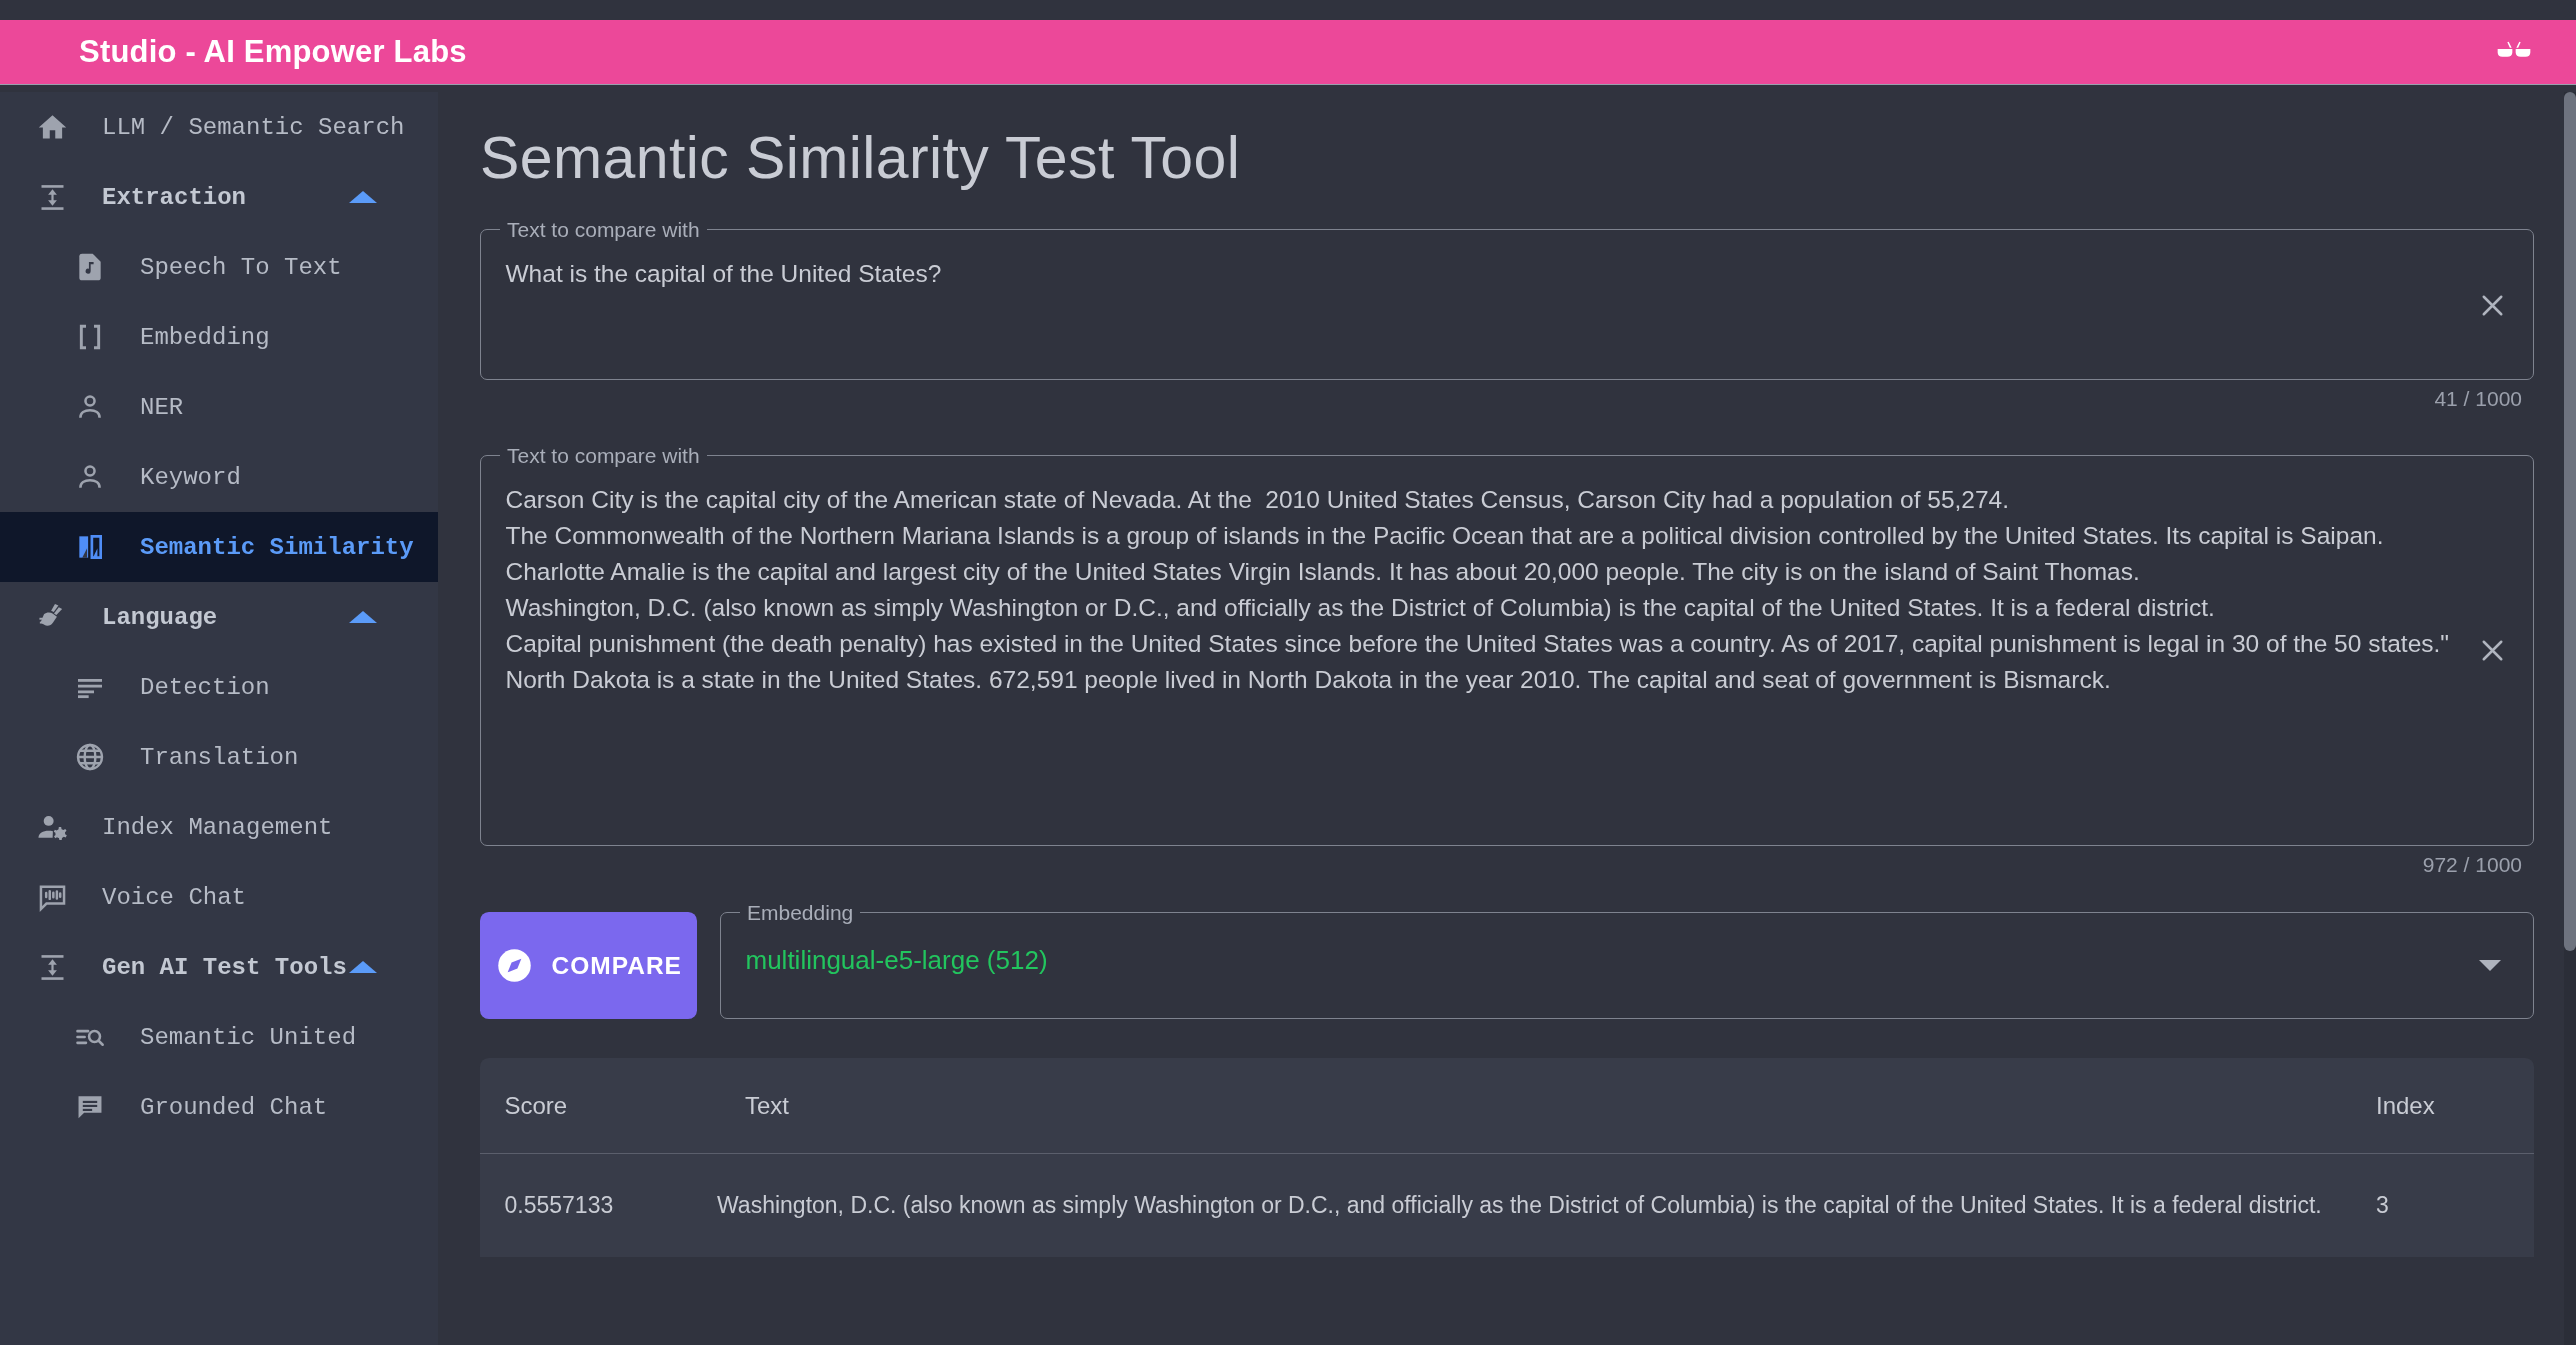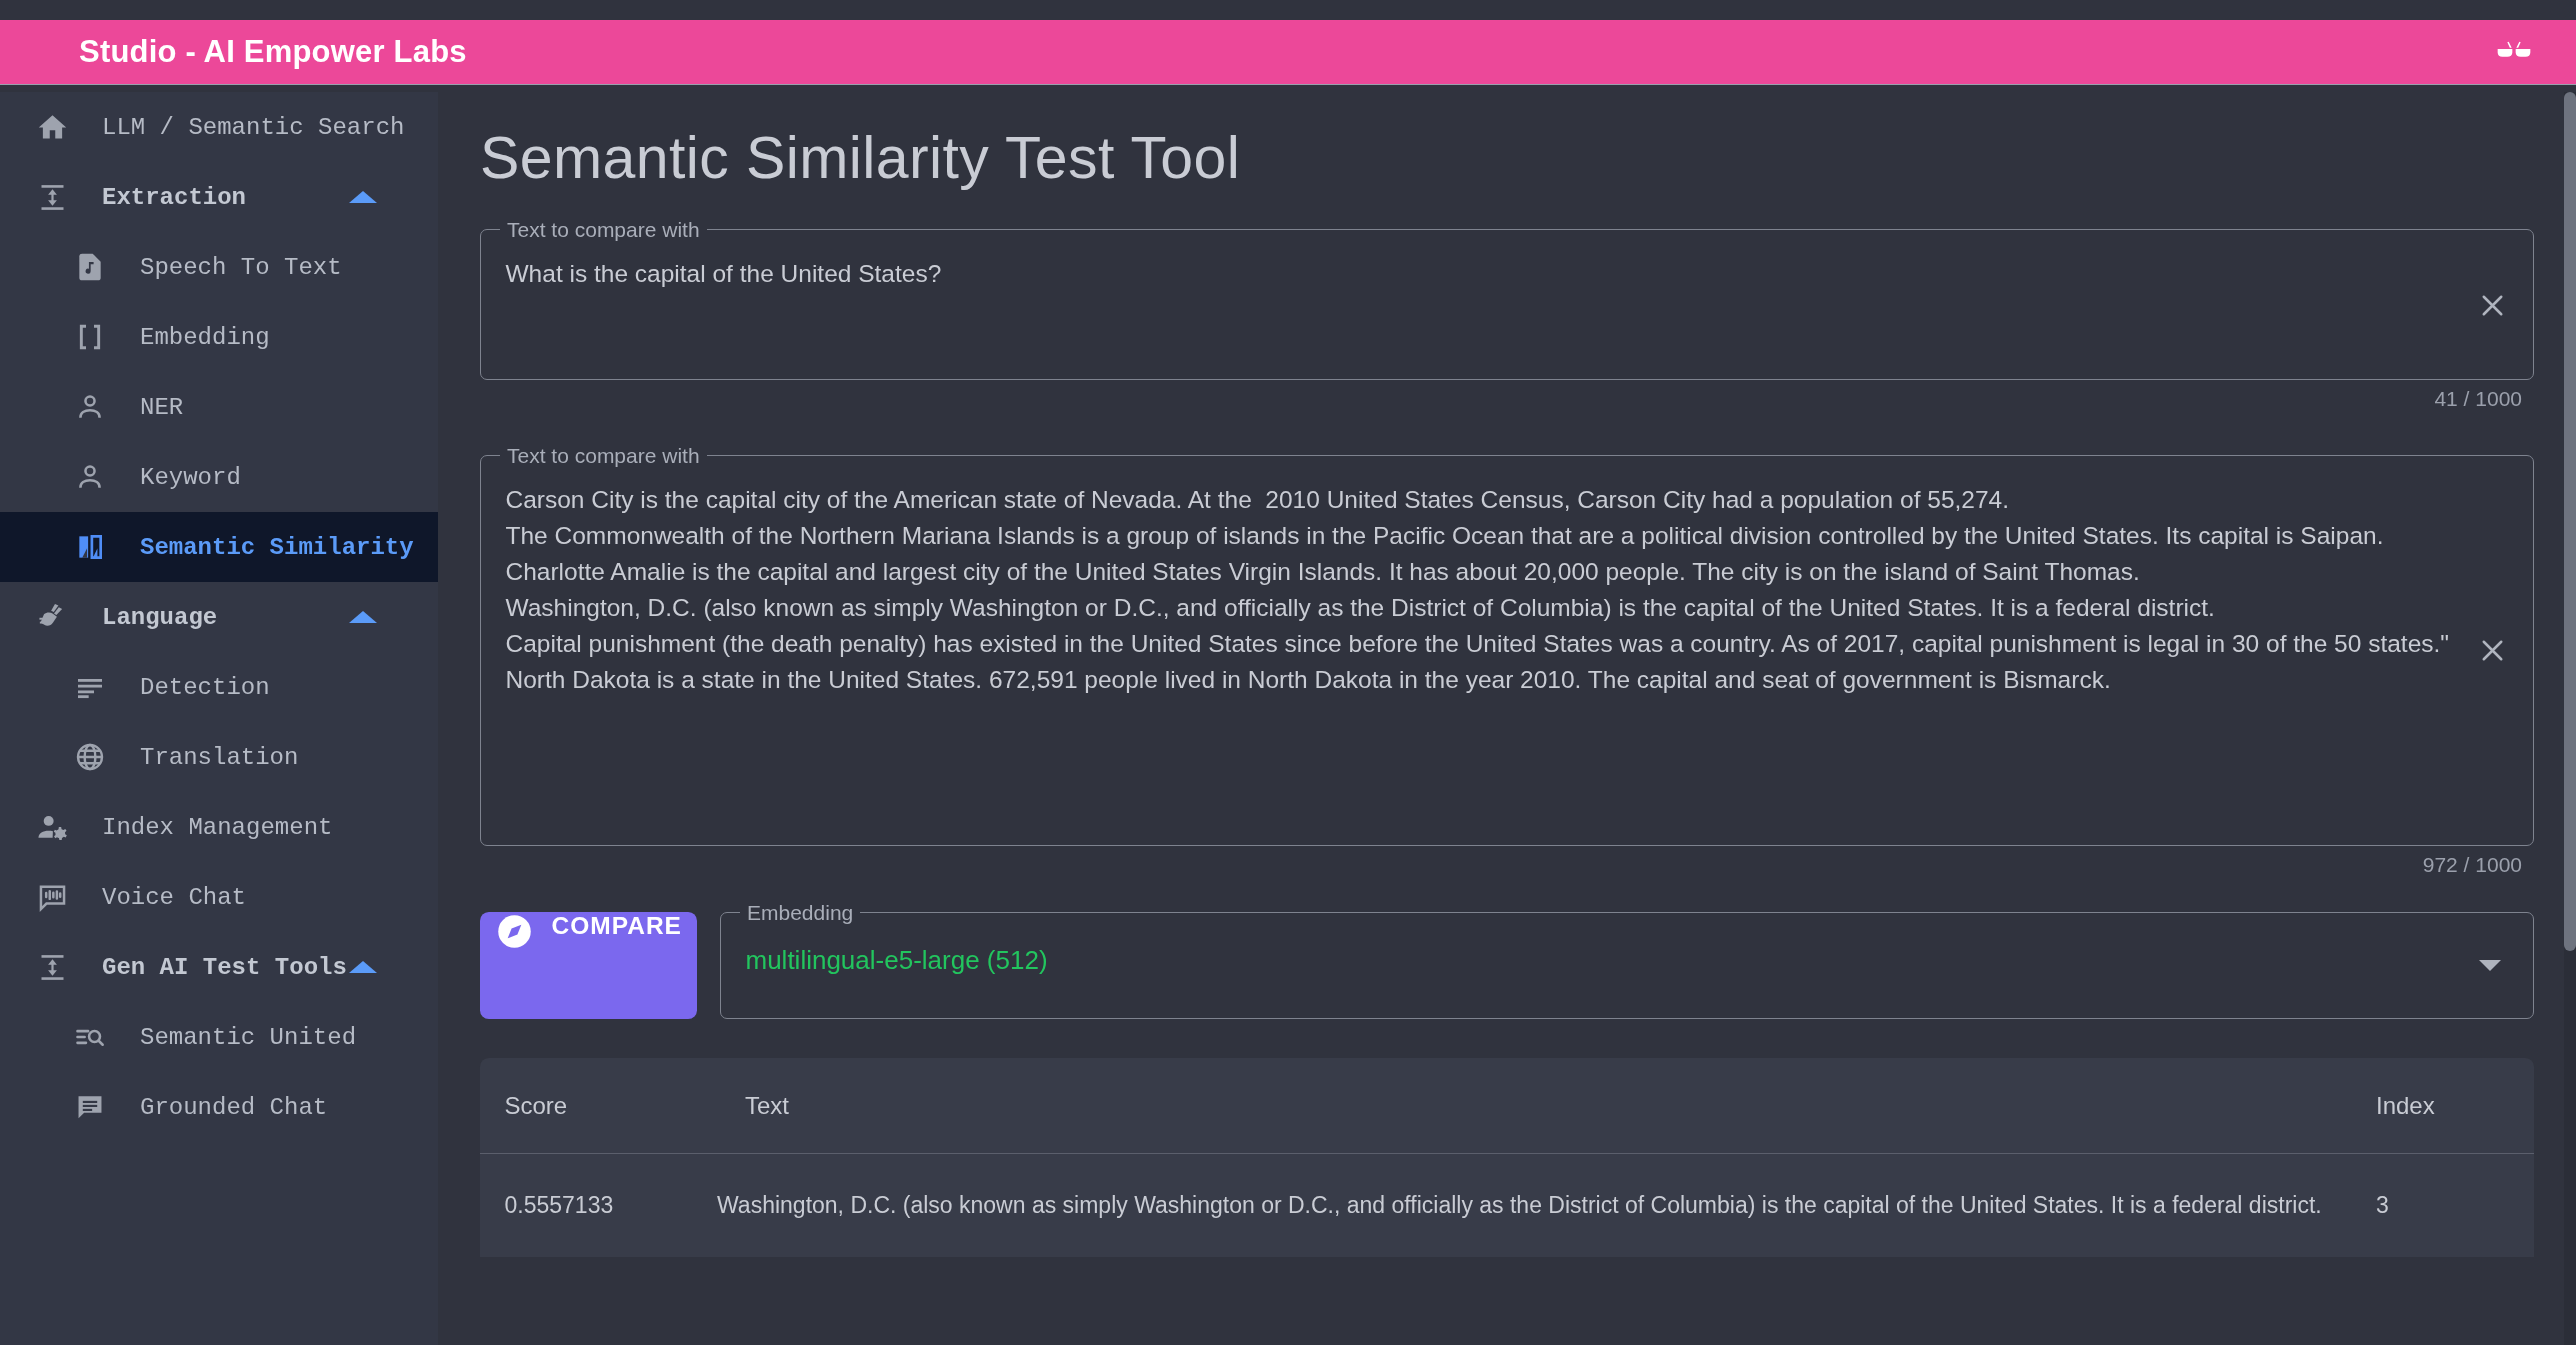--- a/index.html
+++ b/index.html
@@ -119,21 +119,21 @@
   .field-1 .clear-btn { top: 58px; }
   .field-2 { margin-top: 44px; height: 391px; }
   .field-2 .clear-btn { top: 177px; }
 
   
   .compare-row {
     display: flex; align-items: flex-start;
     margin: 35px 42px 0 42px;
   }
   .compare-btn {
-    display: flex; align-items: flex-start; justify-content: center;
+    display: flex; align-items: center; justify-content: center;
     width: 217px; height: 107px;
     background: #7b68ee;
     border: none; border-radius: 8.8px;
     cursor: pointer;
     flex: 0 0 217px;
   }
   .compare-btn .lbl {
     font-size: 24.5px; font-weight: 700;
     color: #ffffff; letter-spacing: 1px;
     margin-left: 17.5px;

